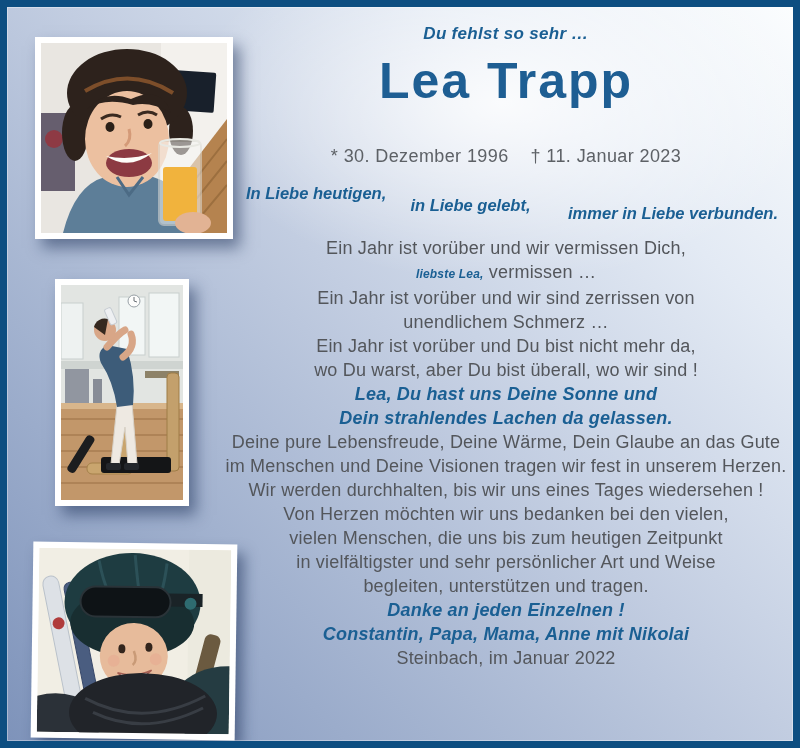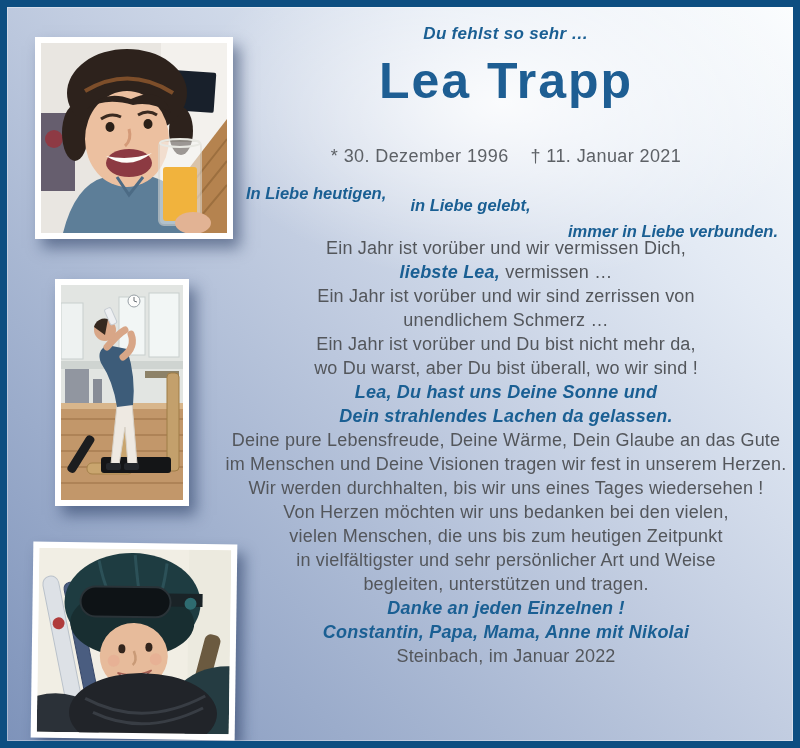--- a/index.html
+++ b/index.html
@@ -43,24 +43,24 @@
   .name{
     margin-top:7px;font-size:50px;line-height:58px;font-weight:bold;
     color:#1e5e93;letter-spacing:2px;font-family:"Liberation Sans", sans-serif;
   }
   .dates{margin-top:5px;font-size:18px;line-height:24px;color:#5d6166;letter-spacing:0.4px;}
   .dates .death{margin-left:22px;}
   .love-row{position:relative;height:54px;margin-top:14px;font-size:16.5px;}
   .love-row span{position:absolute;white-space:nowrap;}
   .love-1{left:36px;top:2px;}
   .love-2{left:44%;top:14px;transform:translateX(-50%);text-align:right;}
-  .love-3{right:24px;top:40px;text-align:right;}
+  .love-3{right:24px;top:22px;text-align:right;}
   .line{font-size:18px;line-height:24px;color:#53565b;letter-spacing:0.2px;}
   .script-line{font-size:18px;line-height:24px;letter-spacing:0.2px;}
-  .inline-script{font-size:18px;text-align:center;}
+  .inline-script{font-size:12px;text-align:center;}
   .mt8{margin-top:8px;} .mt7{margin-top:7px;} .mt11{margin-top:11px;}
   .mt9{margin-top:9px;} .mt6{margin-top:6px;} .mt20{margin-top:20px;}
   .mt12{margin-top:12px;}
 </style>
 </head>
 <body>
 
 <div class="card">
 
   <figure class="photo photo-1">
@@ -172,21 +172,21 @@
         <ellipse cx="106" cy="164" rx="74" ry="40" fill="#212429"></ellipse>
         <path d="M48,150 Q106,180 168,146 M56,164 Q108,188 166,158" stroke="#383d44" stroke-width="3" fill="none"></path>
       </g>
     </svg>
   </figure>
 
   <main class="content">
     <p class="script intro">Du fehlst so sehr …</p>
     <h1 class="name">Lea Trapp</h1>
     <p class="dates">
-      <span class="birth">* 30. Dezember 1996</span><span class="death">† 11. Januar 2021</span>
+      <span class="birth">* 30. Dezember 1996</span><span class="death">† 11. Januar 2023</span>
     </p>
 
     <div class="love-row script">
       <span class="love-1">In Liebe heutigen,</span>
       <span class="love-2">in Liebe gelebt,</span>
       <span class="love-3">immer in Liebe verbunden.</span>
     </div>
 
     <p class="line">Ein Jahr ist vorüber und wir vermissen Dich,</p>
     <p class="line">

